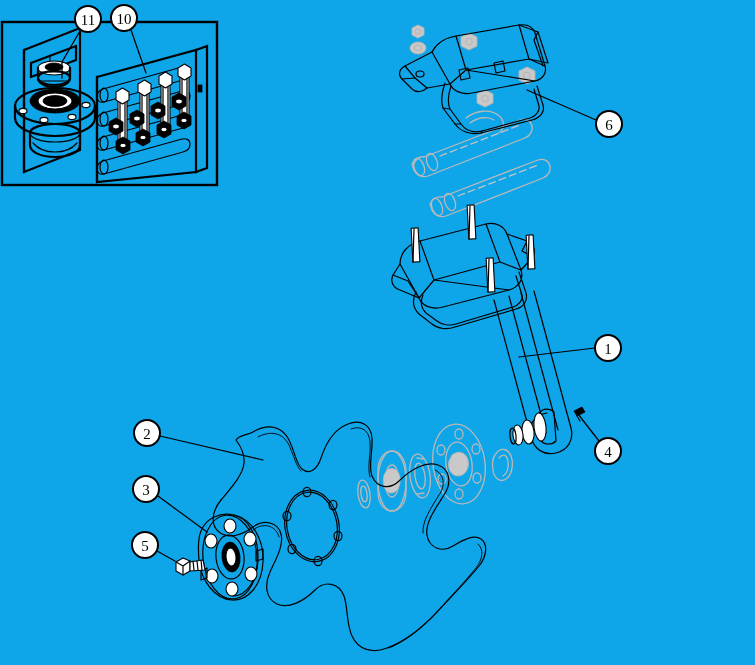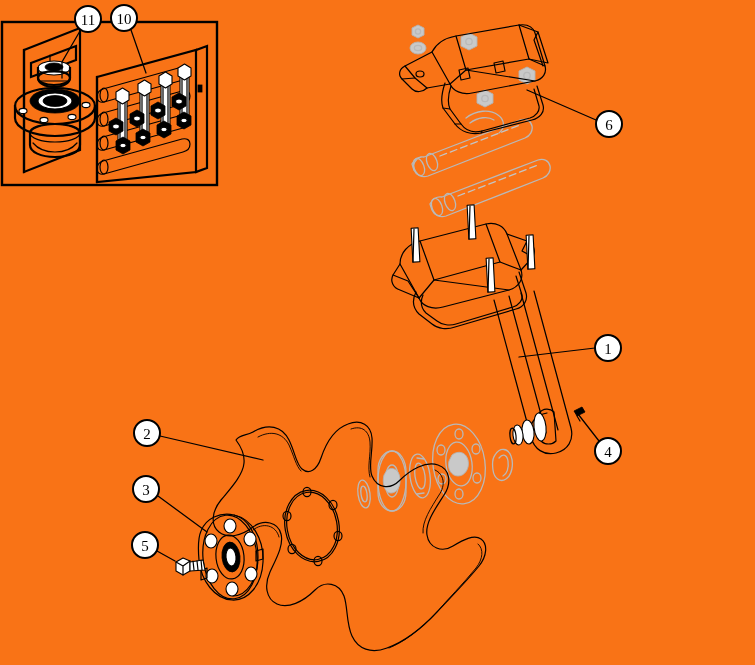--- a/index.html
+++ b/index.html
@@ -8,21 +8,21 @@
     padding: 0;
     background: #ffffff;
   }
   body {
     font-family: "Liberation Sans", sans-serif;
   }
   #diagram-root {
     position: relative;
     width: 755px;
     height: 665px;
-    background: #f97316;
+    background: #0ea5e9;
     overflow: hidden;
   }
   #diagram-svg {
     position: absolute;
     top: 0;
     left: 0;
     width: 755px;
     height: 665px;
     display: block;
   }

